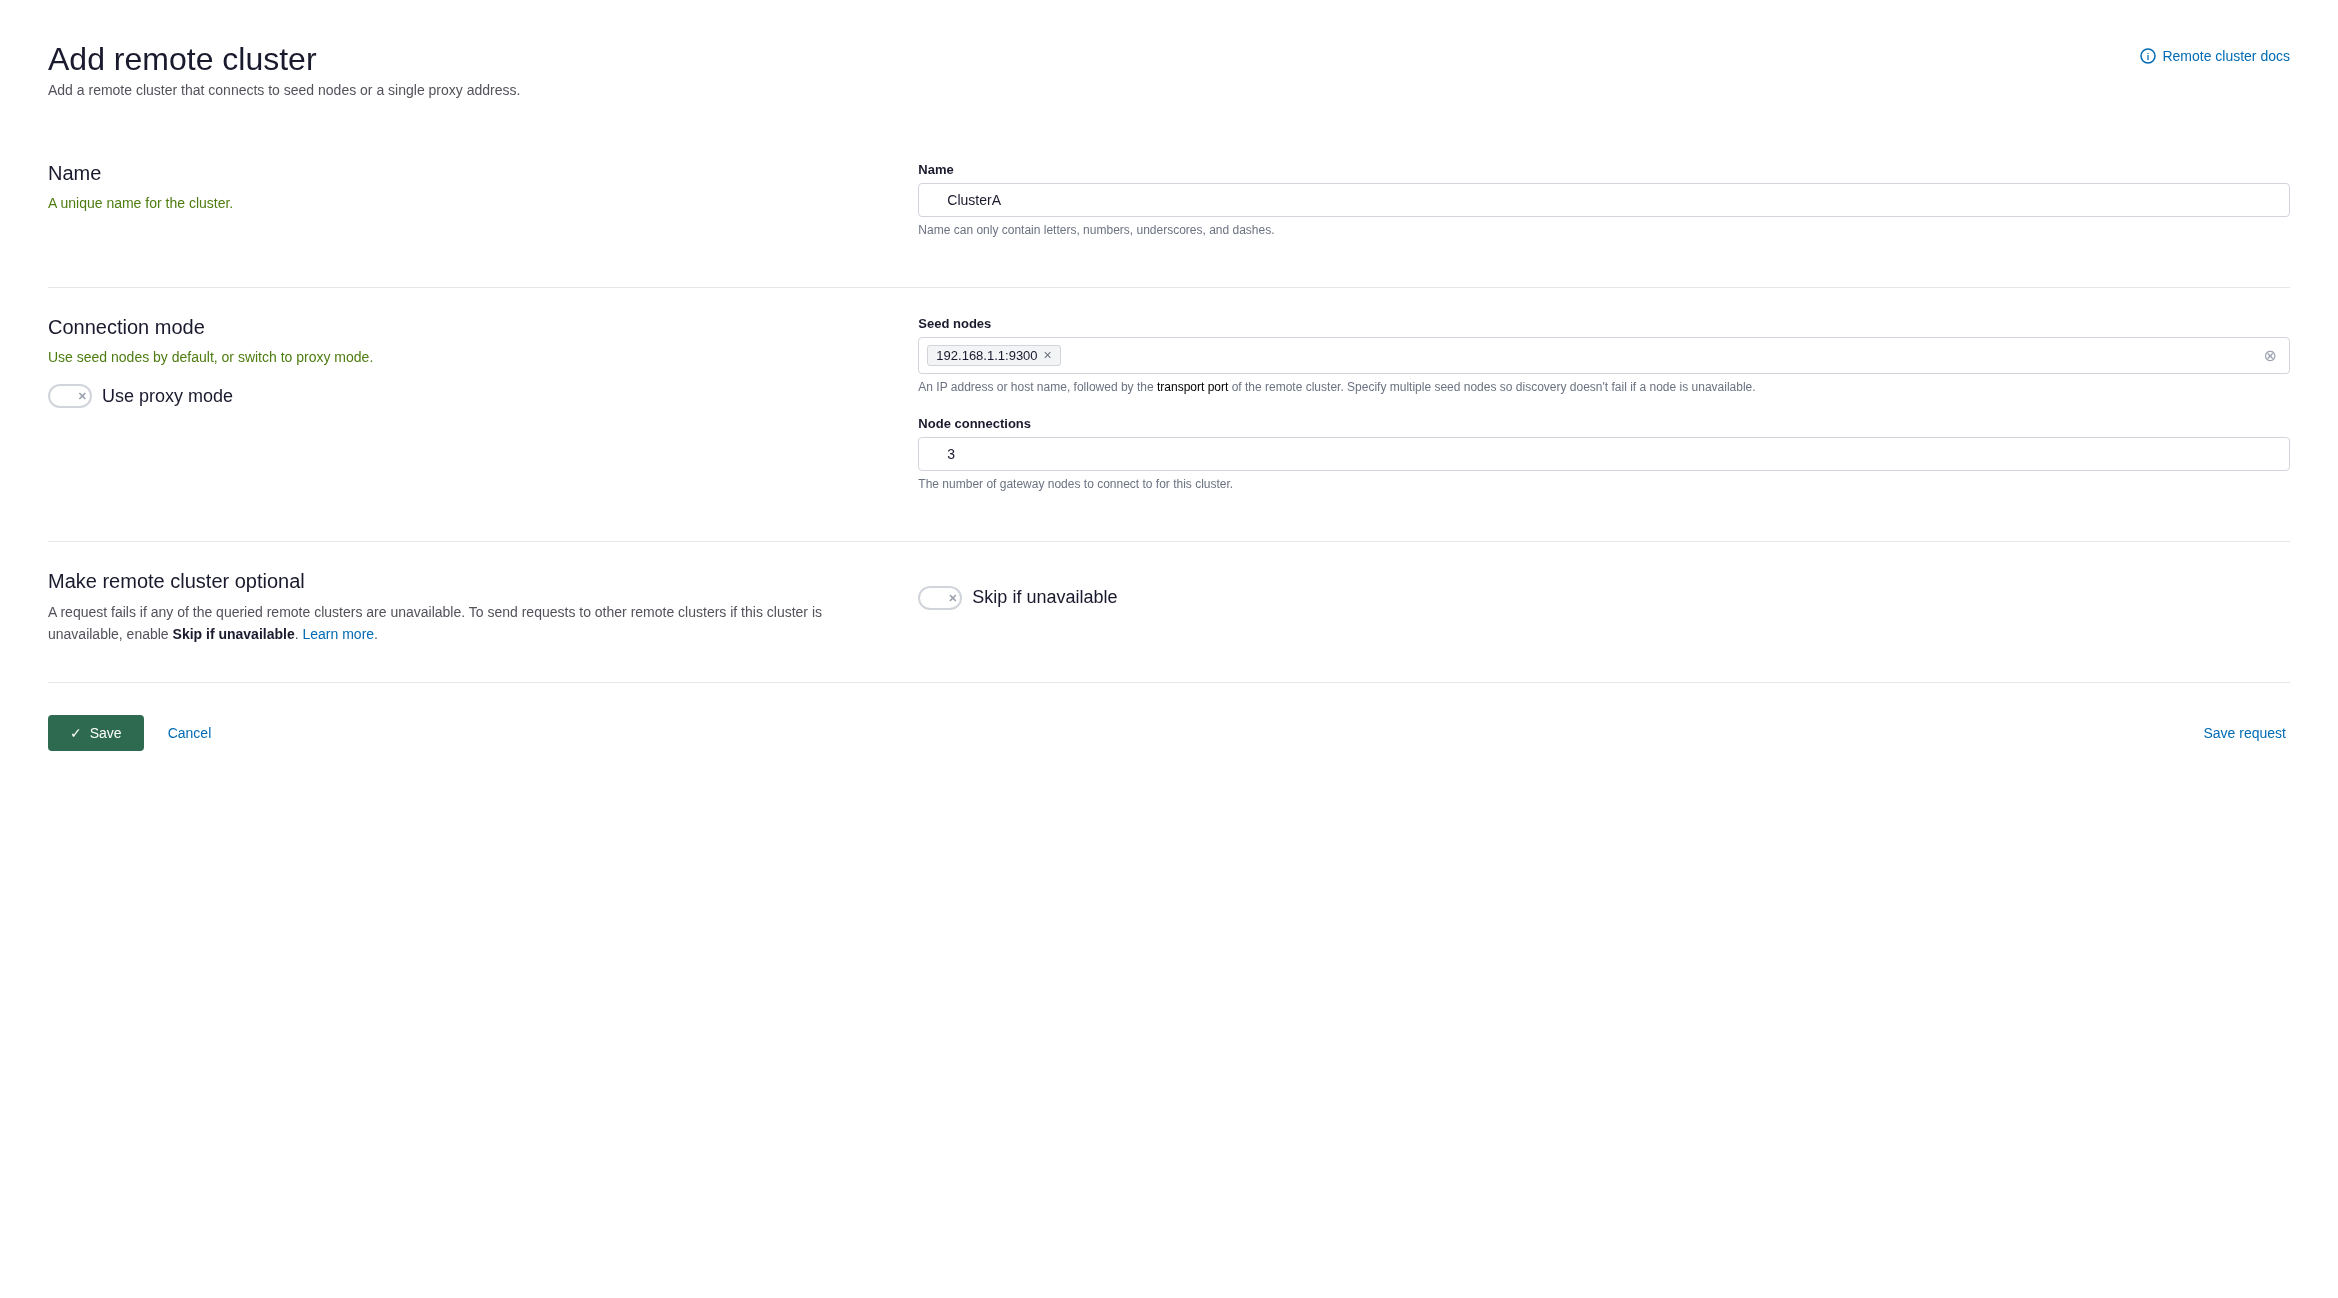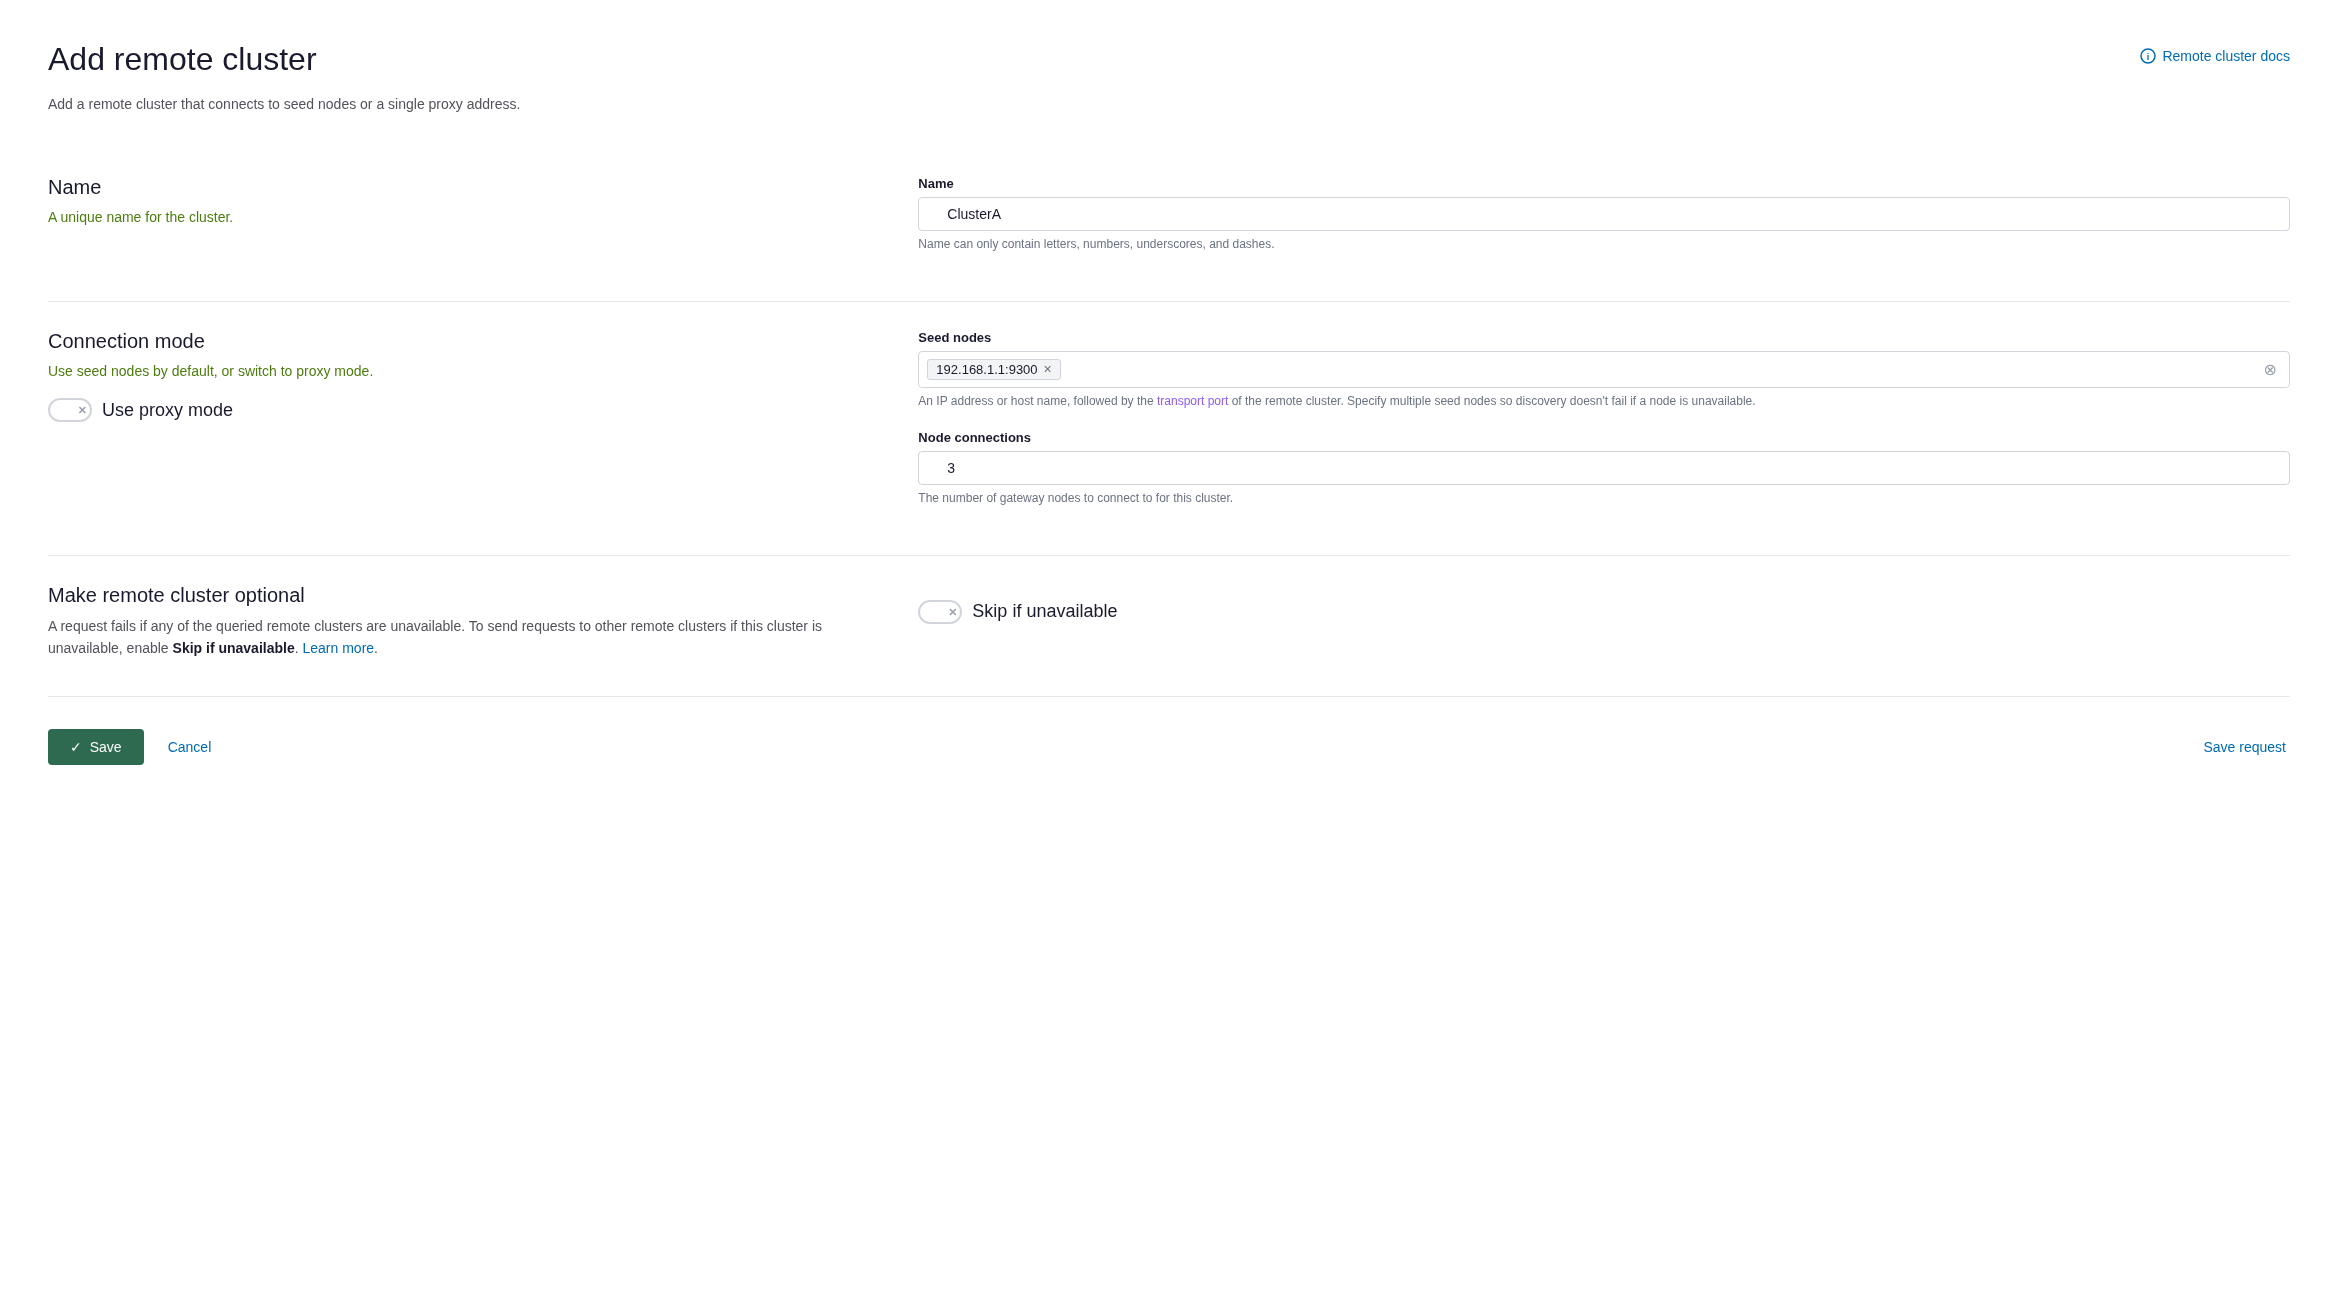--- a/index.html
+++ b/index.html
@@ -8,21 +8,21 @@
       background: #fff;
       color: #1a1a2e;
       font-size: 14px;
       padding: 40px 48px 40px 48px;
       min-height: 100vh;
     }
     .page-header {
       display: flex;
       justify-content: space-between;
       align-items: flex-start;
-      margin-bottom: 18px;
+      margin-bottom: 4px;
     }
     .page-title {
       font-size: 32px;
       font-weight: 300;
       color: #1a1a2e;
       line-height: 1.2;
     }
     .docs-link {
       display: flex;
       align-items: center;
@@ -85,21 +85,21 @@
       background: #fff;
       outline: none;
     }
     .field-hint {
       font-size: 12px;
       color: #6b7280;
       margin-top: 5px;
       line-height: 1.4;
     }
     .field-hint a {
-      color: #8b5cf6;
+      color: #000000;
       text-decoration: none;
     }
     .seed-nodes-input {
       display: flex;
       align-items: center;
       width: 100%;
       padding: 6px 8px;
       border: 1px solid #d1d5db;
       border-radius: 4px;
       background: #fff;

